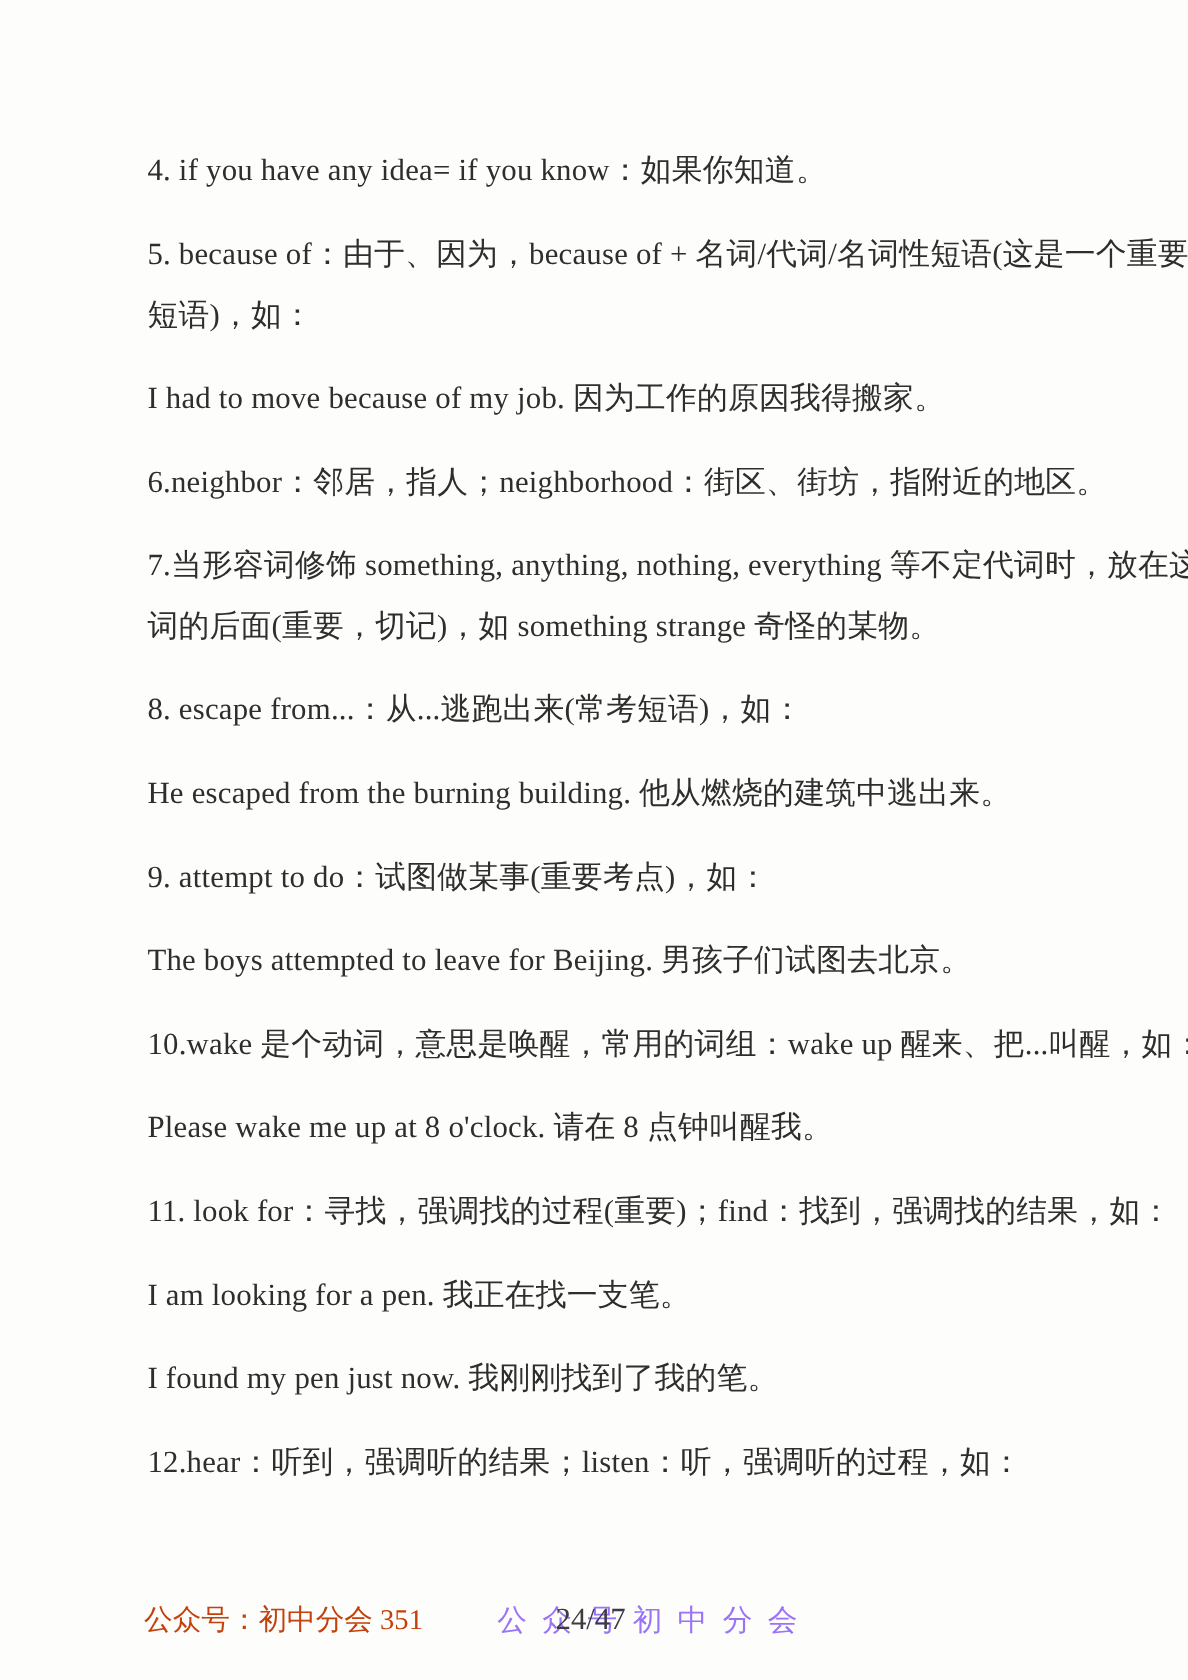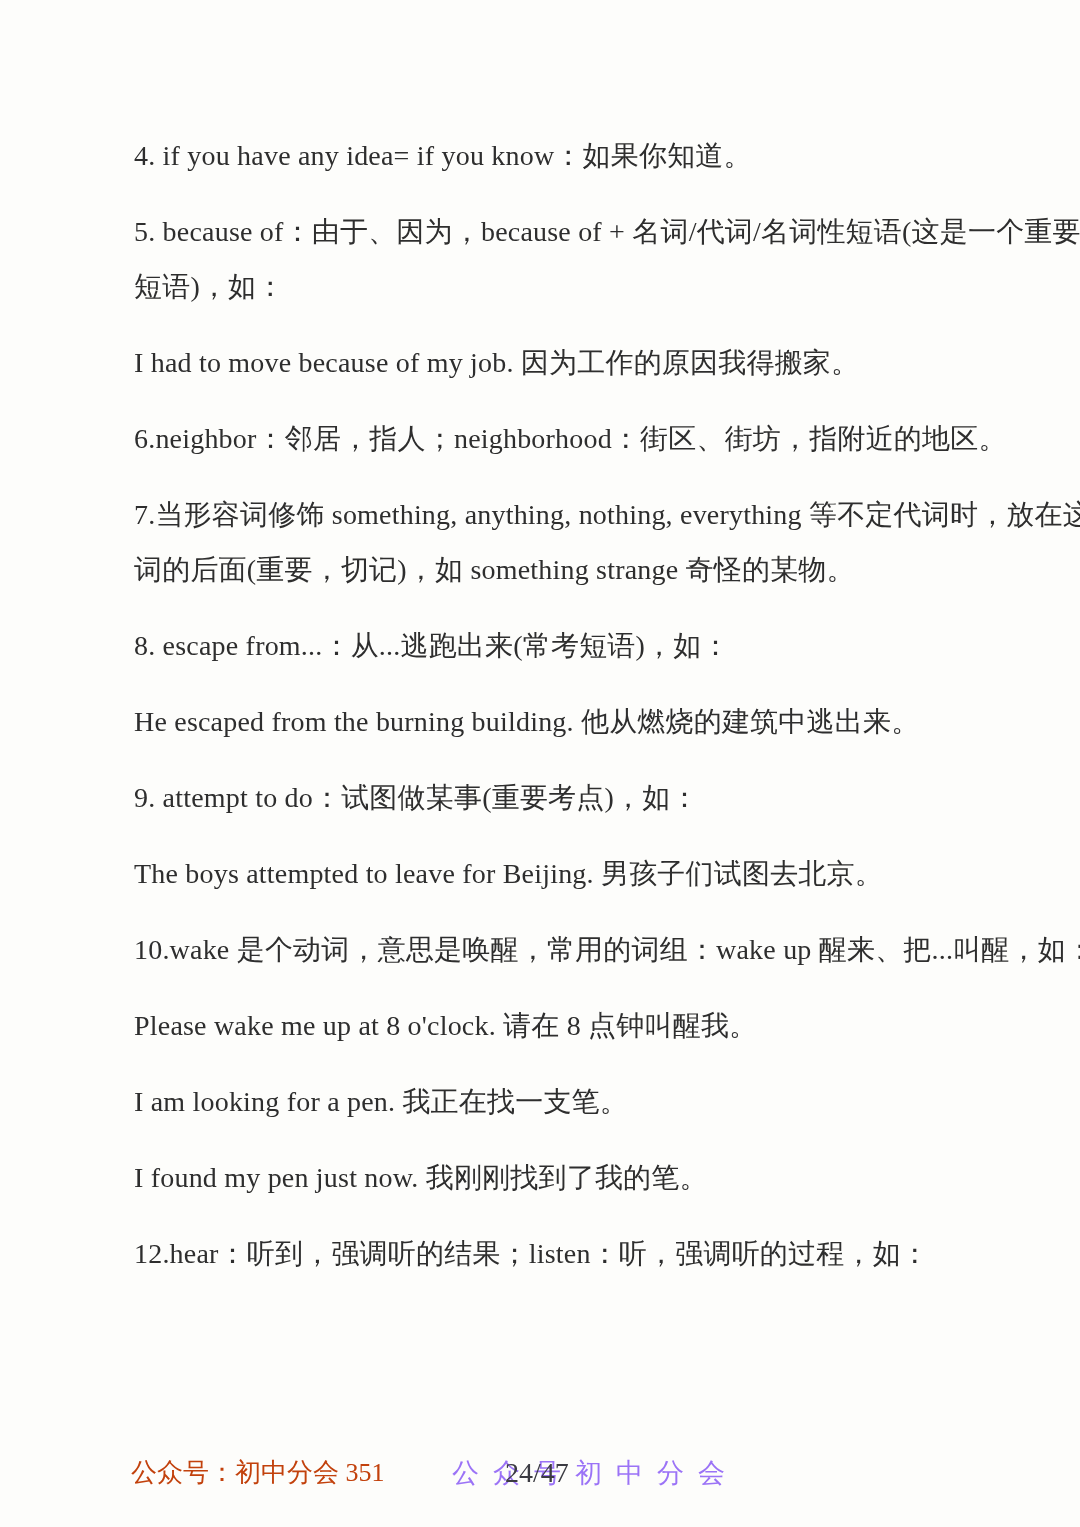--- a/index.html
+++ b/index.html
@@ -116,20 +116,23 @@
     </div>
 
     <div class="para">
       <div class="line">10.wake 是个动词，意思是唤醒，常用的词组：wake up 醒来、把...叫醒，如：</div>
     </div>
 
     <div class="para">
       <div class="line">Please wake me up at 8 o'clock. 请在 8 点钟叫醒我。</div>
     </div>
 
+    <div class="para">
+      <div class="line">11. look for：寻找，强调找的过程(重要)；find：找到，强调找的结果，如：</div>
+    </div>
 
     <div class="para">
       <div class="line">I am looking for a pen. 我正在找一支笔。</div>
     </div>
 
     <div class="para">
       <div class="line">I found my pen just now. 我刚刚找到了我的笔。</div>
     </div>
 
     <div class="para">

